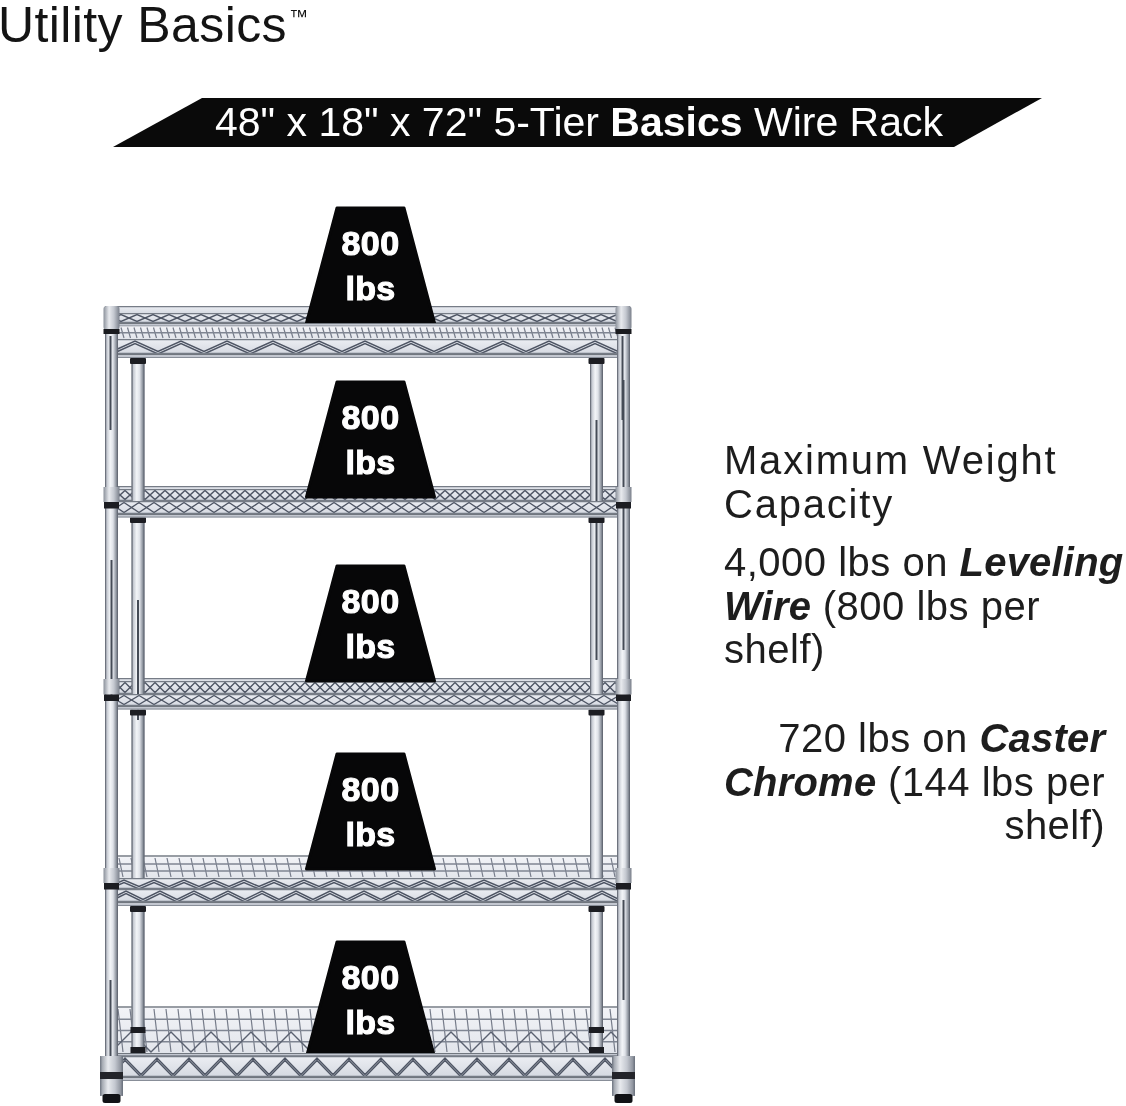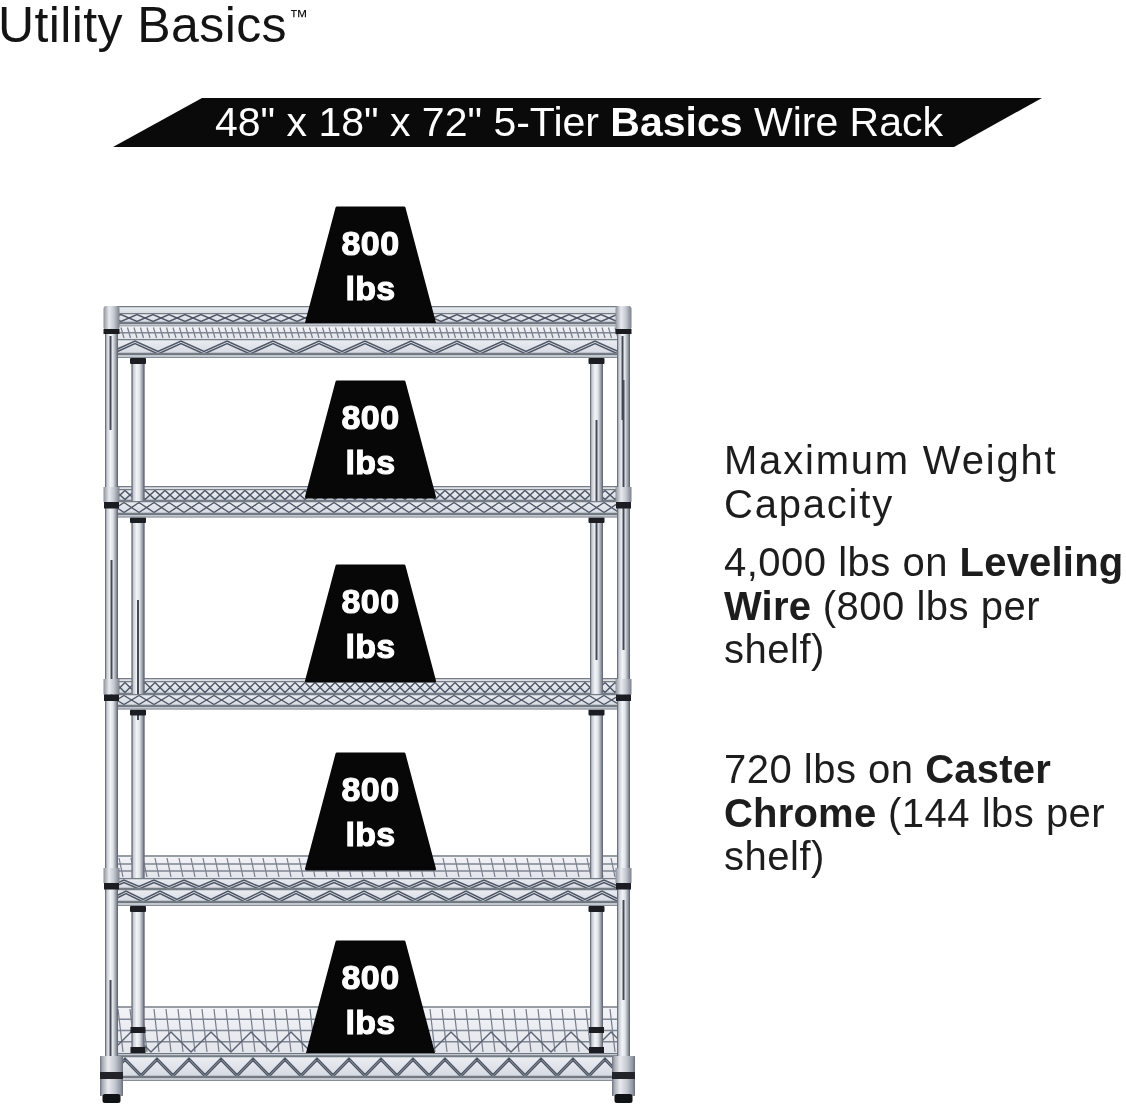--- a/index.html
+++ b/index.html
@@ -5,21 +5,21 @@
 html,body { margin:0; padding:0; }
 body { width:1126px; height:1106px; background:#ffffff; position:relative; overflow:hidden; transform:translateZ(0);
        font-family:"Liberation Sans", sans-serif; }
 #logo { position:absolute; left:-2px; top:-4px; font-size:50px; color:#141414; letter-spacing:0.4px; }
 #logo sup { font-size:19px; position:relative; top:-1px; left:2px; }
 #banner { position:absolute; left:113px; top:98px; width:929px; height:49px; background:#0a0a0a;
   clip-path: polygon(89px 0, 929px 0, 841px 49px, 0 49px); }
 #bannertext { position:absolute; left:179px; top:98px; width:800px; height:49px; line-height:49px;
   color:#fff; font-size:41px; text-align:center; white-space:nowrap; }
 .rt { position:absolute; left:724px; color:#1d1d1d; font-size:40px; line-height:43.5px; letter-spacing:0.5px; }
-.rt b { letter-spacing:0.2px; }
+.rt b { letter-spacing:0.2px;font-style:italic; }
 </style>
 </head>
 <body>
 <div id="logo">Utility Basics<sup>™</sup></div>
 <div id="banner"></div>
 <div id="bannertext">48" x 18" x 72" 5-Tier <b>Basics</b> Wire Rack</div>
 <svg width="1126" height="1106" viewBox="0 0 1126 1106" style="position:absolute;top:0;left:0">
 <defs>
 <linearGradient id="pole" x1="0" y1="0" x2="1" y2="0">
  <stop offset="0" stop-color="#80868f"></stop>
@@ -208,13 +208,13 @@
     <rect x="104.0" y="694.5" width="15.0" height="6.5" fill="#1c1d22"></rect>
     <rect x="615.5" y="679" width="16.0" height="15.5" fill="url(#cap)"></rect>
     <rect x="616.0" y="694.5" width="15.0" height="6.5" fill="#1c1d22"></rect>
     <rect x="103.5" y="868" width="16.0" height="15" fill="url(#cap)"></rect>
     <rect x="104.0" y="883" width="15.0" height="6.5" fill="#1c1d22"></rect>
     <rect x="615.5" y="868" width="16.0" height="15" fill="url(#cap)"></rect>
     <rect x="616.0" y="883" width="15.0" height="6.5" fill="#1c1d22"></rect>
 </svg>
 <div class="rt" style="top:439px; letter-spacing:1.8px;">Maximum Weight<br>Capacity</div>
 <div class="rt" style="top:541px;">4,000 lbs on <b>Leveling</b><br><b>Wire</b> (800 lbs per<br>shelf)</div>
-<div class="rt" style="top:748px;">720 lbs on <b>Caster</b><br><b>Chrome</b> (144 lbs per<br>shelf)</div>
+<div class="rt" style="top:717px;text-align:right;">720 lbs on <b>Caster</b><br><b>Chrome</b> (144 lbs per<br>shelf)</div>
 
 </body></html>

